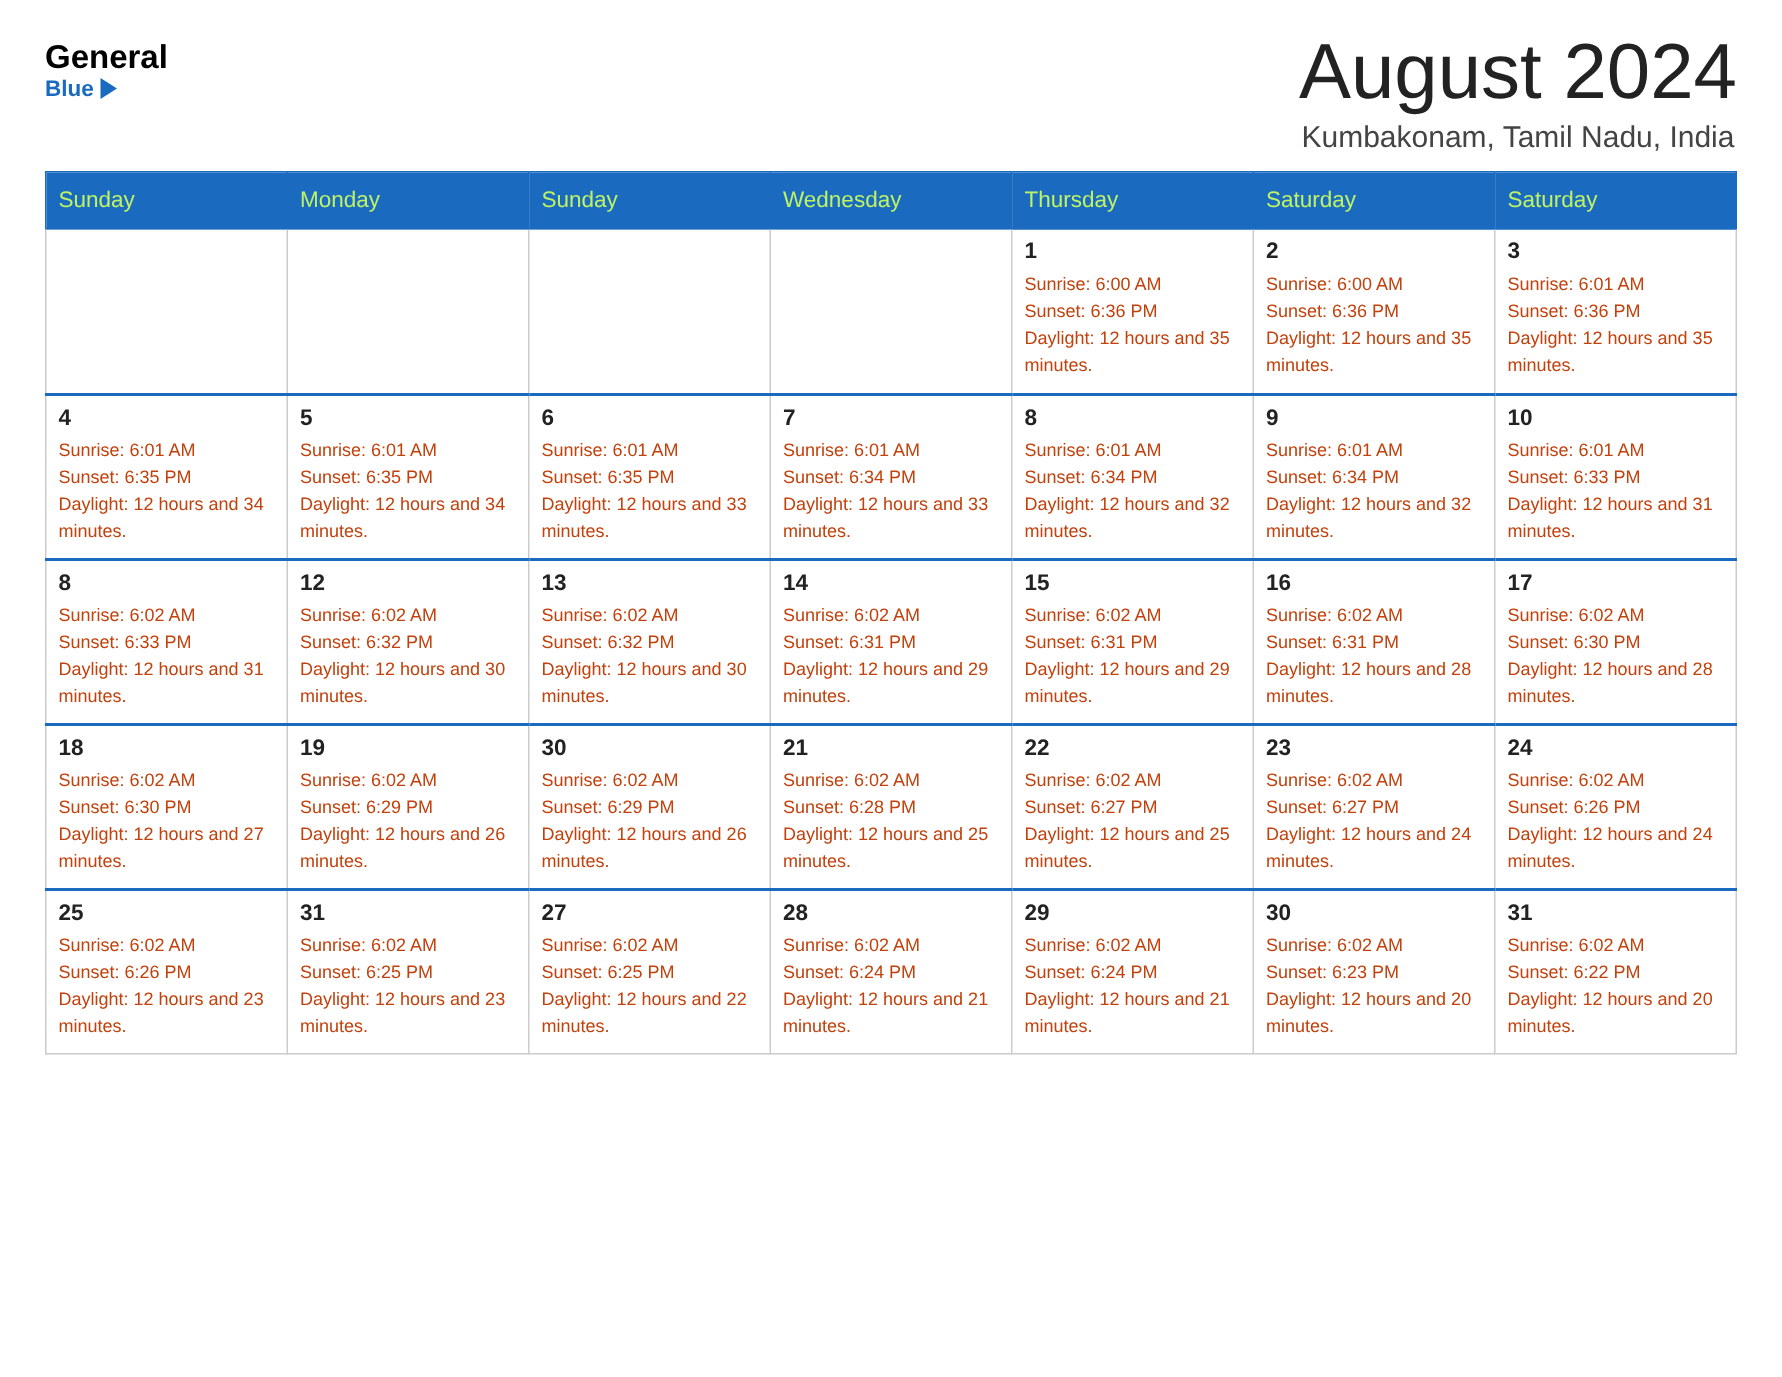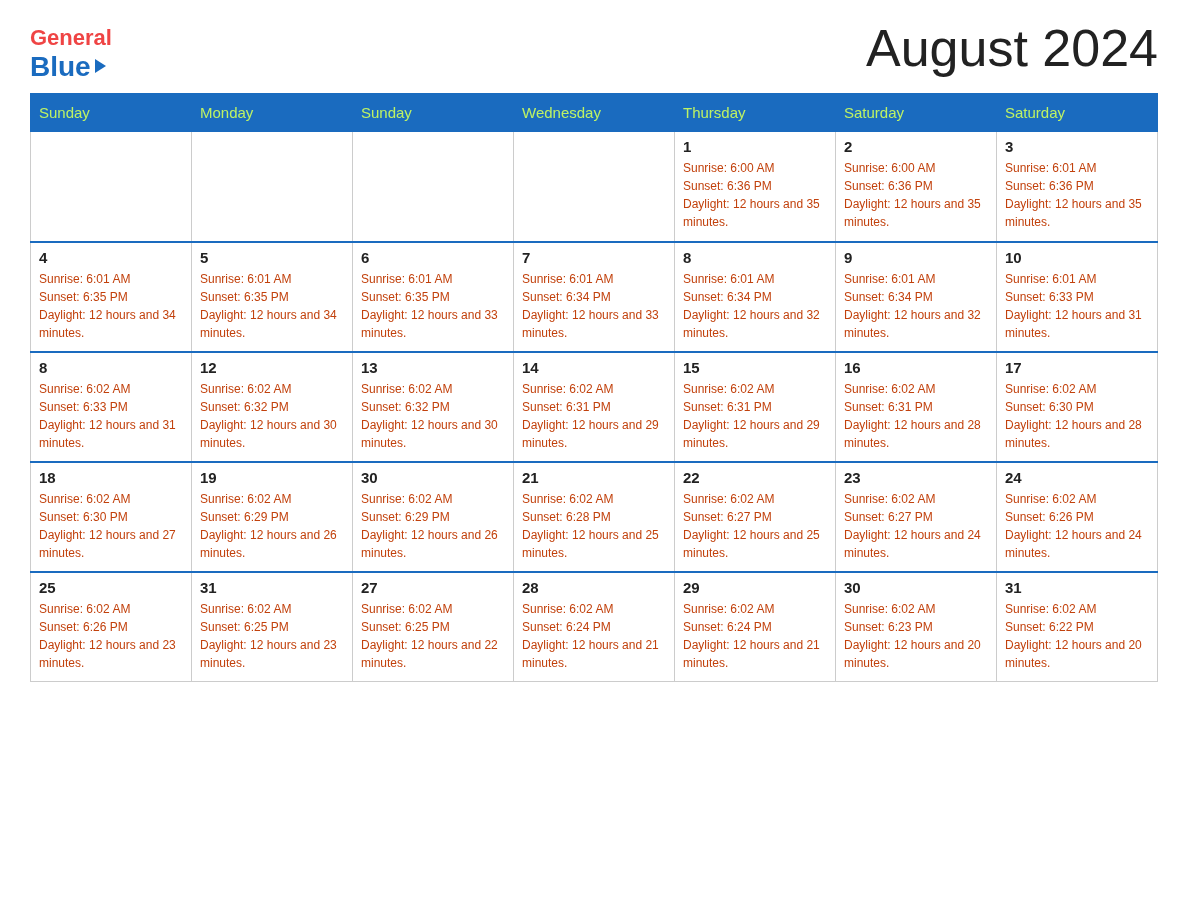--- a/index.html
+++ b/index.html
@@ -19,25 +19,25 @@
     }
     .logo {
       display: flex;
       flex-direction: column;
       align-items: flex-start;
       padding-top: 5px;
     }
     .logo-general {
       font-size: 22px;
       font-weight: bold;
-      color: #ef4444;
+      color: #000000;
       letter-spacing: 0;
     }
     .logo-blue {
-      font-size: 28px;
+      font-size: 15px;
       font-weight: bold;
       color: #1a6bbf;
       display: flex;
       align-items: center;
       justify-content: flex-end;
     }
     .logo-triangle {
       width: 0;
       height: 0;
       border-left: 11px solid #1a6bbf;
@@ -107,20 +107,21 @@
 <div class="header-area">
   <div class="logo">
     <span class="logo-general">General</span>
     <span class="logo-blue">
       <span>Blue</span>
       <span class="logo-triangle"></span>
     </span>
   </div>
   <div class="title-area">
     <div class="title-month">August 2024</div>
+    <div class="title-location">Kumbakonam, Tamil Nadu, India</div>
   </div>
 </div>
 
 <table class="calendar">
   <thead>
     <tr>
       <th>Sunday</th>
       <th>Monday</th>
       <th>Sunday</th>
       <th>Wednesday</th>

